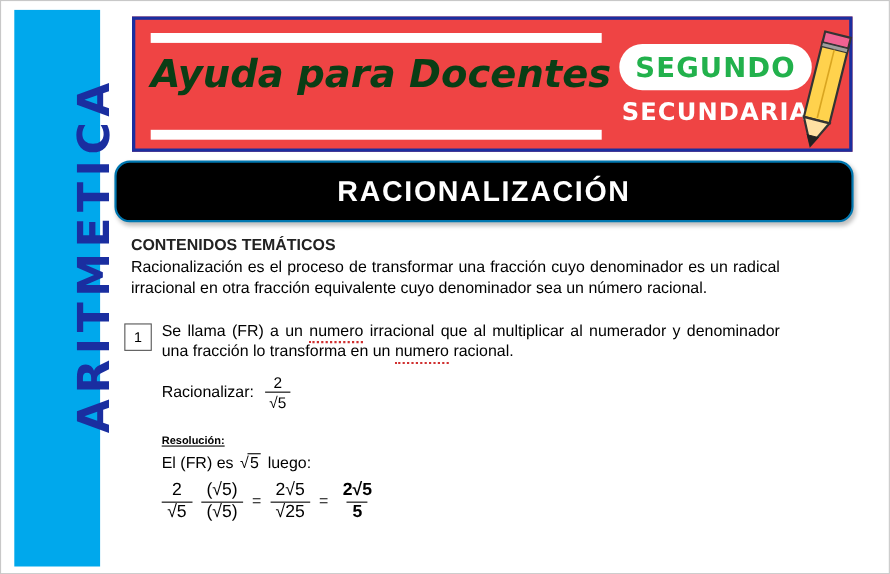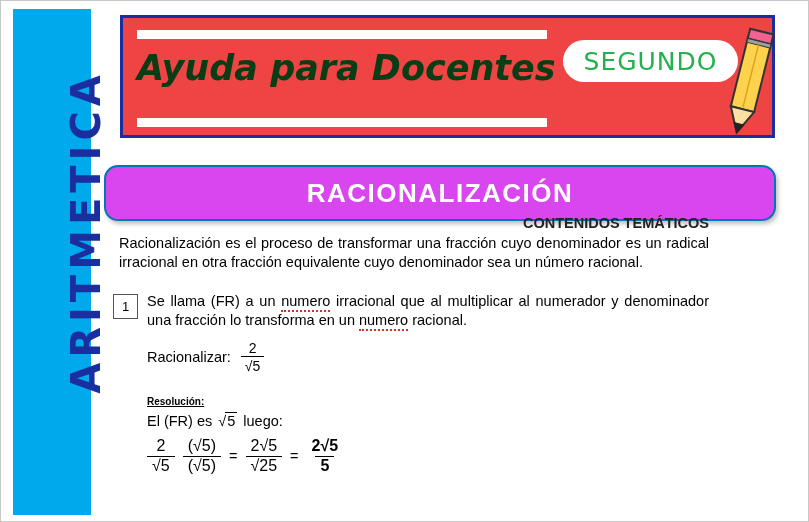--- a/index.html
+++ b/index.html
@@ -93,21 +93,21 @@
     width: 175px;
     height: 42px;
     background: #ffffff;
     border-radius: 21px;
     display: flex;
     align-items: center;
     justify-content: center;
   }
   .badge-text {
     font-family: "DejaVu Sans", sans-serif;
-    font-weight: normal;
+    font-weight: bold;
     font-size: 25px;
     color: #22b14c;
     letter-spacing: 1px;
   }
   .badge-sub {
     position: absolute;
     left: 440px;
     top: 72px;
     width: 175px;
     text-align: center;
@@ -125,29 +125,28 @@
     width: 60px;
     height: 115px;
   }
   
   .title-bar {
     position: absolute;
     left: 103px;
     top: 145px;
     width: 672px;
     height: 56px;
-    background: #d946ef;
+    background: #000000;
     border: 2px solid #0077b0;
     border-radius: 14px;
     box-sizing: border-box;
     display: flex;
     align-items: center;
     justify-content: center;
     box-shadow: 2px 3px 4px rgba(0,0,0,0.25);
-    margin-top: 19px;
   }
   .title-bar-text {
     color: #ffffff;
     font-family: "Liberation Sans", sans-serif;
     font-weight: bold;
     font-size: 26px;
     letter-spacing: 1.5px;
   }
   
   .content {
@@ -155,21 +154,20 @@
     left: 118px;
     top: 214px;
     width: 590px;
     color: #000000;
   }
   .h-sec {
     font-weight: bold;
     font-size: 14.5px;
     margin: 0 0 3px 0;
     color: #222222;
-    text-align: right;
   }
   .para {
     font-size: 14.5px;
     line-height: 19px;
     text-align: justify;
     margin: 0;
   }
   .numbox-row {
     position: relative;
     margin-top: 20px;
@@ -278,20 +276,21 @@
     <div class="side-word">ARITMETICA</div>
   </div>
 
   <div class="banner">
     <div class="banner-stripe-top"></div>
     <div class="banner-title">Ayuda para Docentes</div>
     <div class="banner-stripe-bottom"></div>
     <div class="badge">
       <span class="badge-text">SEGUNDO</span>
     </div>
+    <div class="badge-sub">SECUNDARIA</div>
     <svg class="pencil" viewBox="0 0 60 115">
       <g transform="rotate(14 30 57)">
         <rect x="18" y="12" width="24" height="72" fill="#ffd24d" stroke="#333" stroke-width="2"></rect>
         <rect x="18" y="4" width="24" height="10" fill="#f06292" stroke="#333" stroke-width="2"></rect>
         <rect x="18" y="14" width="24" height="4" fill="#9e9e9e" stroke="#333" stroke-width="1"></rect>
         <polygon points="18,84 42,84 30,108" fill="#ffe0a3" stroke="#333" stroke-width="2"></polygon>
         <polygon points="25,99 35,99 30,108" fill="#222" stroke="#222" stroke-width="1"></polygon>
         <line x1="30" y1="18" x2="30" y2="82" stroke="#d9a520" stroke-width="1.5"></line>
       </g>
     </svg>

